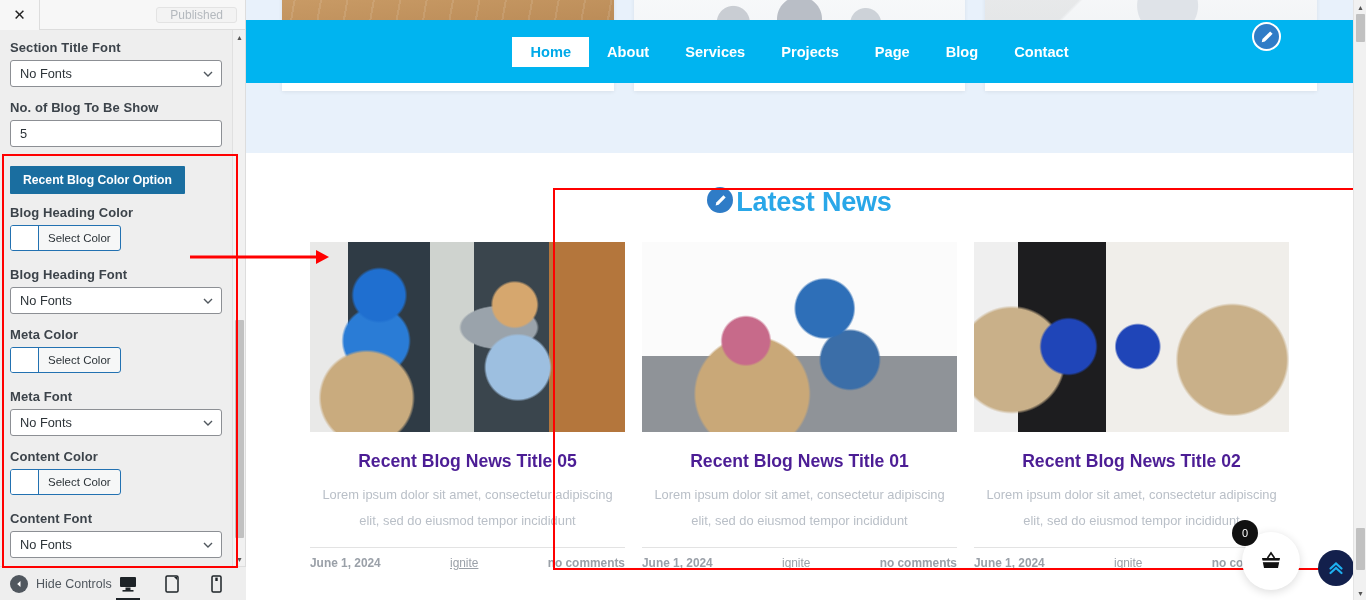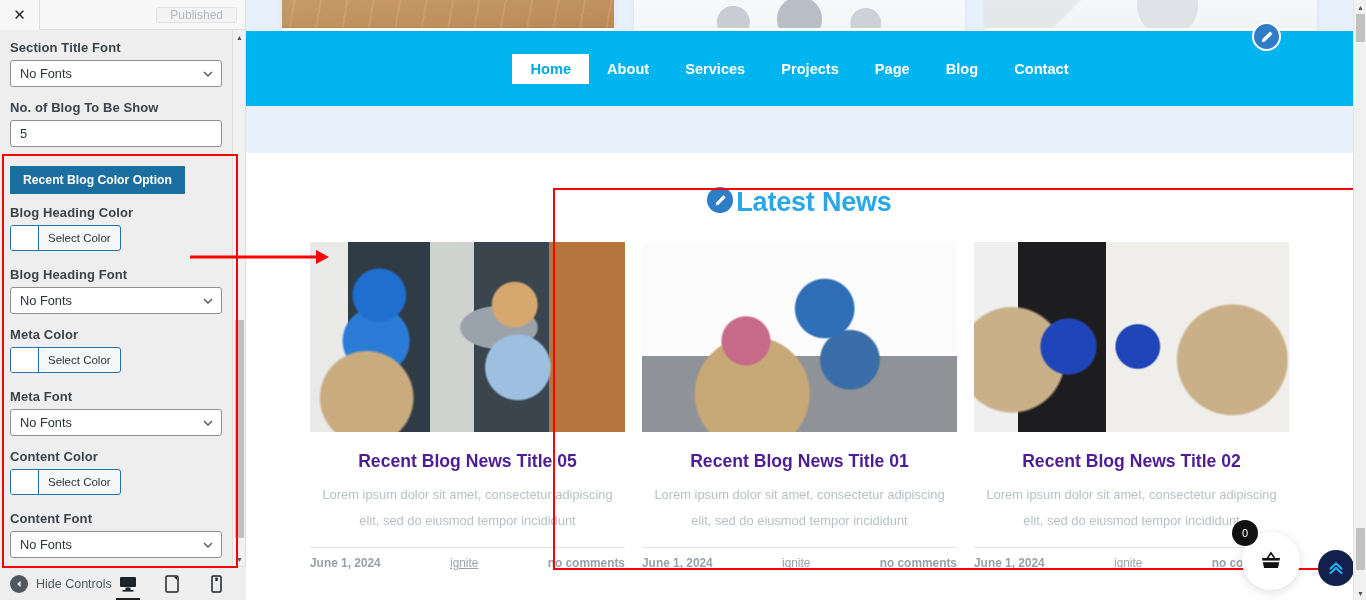--- a/index.html
+++ b/index.html
@@ -131,21 +131,21 @@
   }
   .hc-pkg {
     background-image:
       linear-gradient(135deg, rgba(0,0,0,.06) 0 40%, rgba(0,0,0,0) 41%),
       radial-gradient(circle at 55% 80%, #dfe3e8 0 30px, rgba(0,0,0,0) 31px),
       linear-gradient(#ffffff,#f2f4f6);
   }
   .hero-bar { height: 10px; margin: 12px 14px; background: #f0f0f0; }
 
   .navbar {
-    position: absolute; top: 31px; left: 0; right: 13px; height: 75px;
+    position: absolute; top: 20px; left: 0; right: 13px; height: 63px;
     background: #00b4f0; display: flex; align-items: center; justify-content: center; z-index: 6;
   }
   .nav-list { display: flex; align-items: center; gap: 0; }
   .nav-item {
     color: #ffffff; font-size: 14.6px; font-weight: bold;
     padding: 7px 18px; cursor: pointer; white-space: nowrap;
   }
   .nav-item.active { background: #ffffff; color: #00a9e8; }
   .nav-edit {
     position: absolute; left: 1006px; top: 22px; width: 29px; height: 29px;

